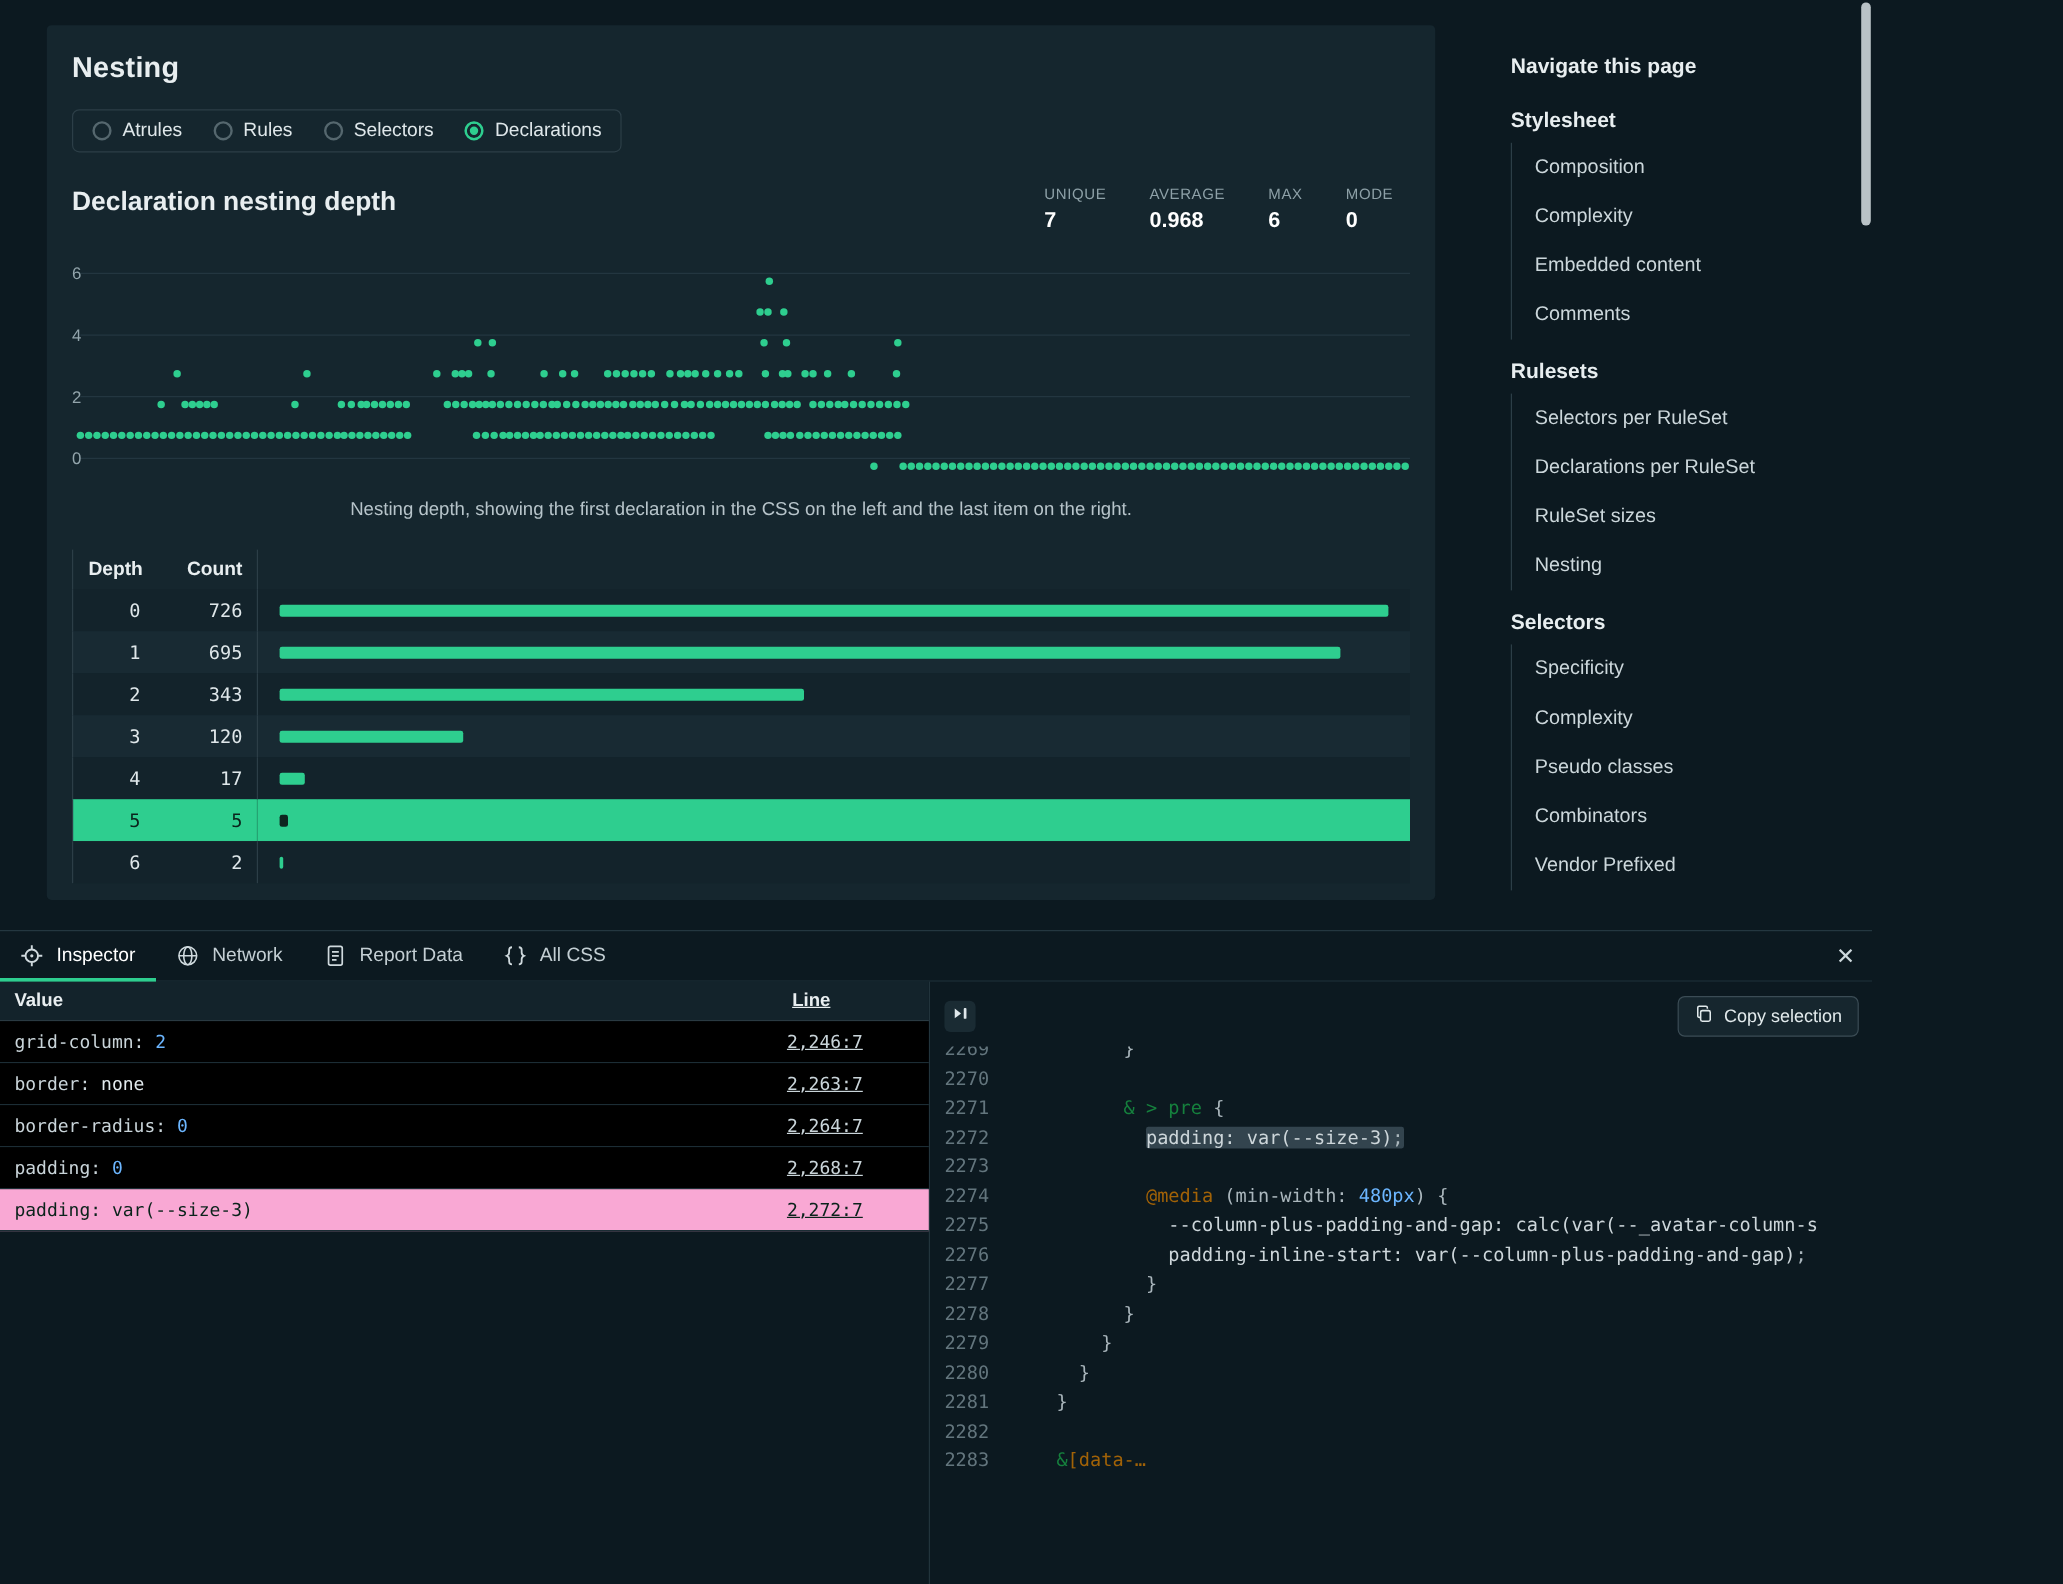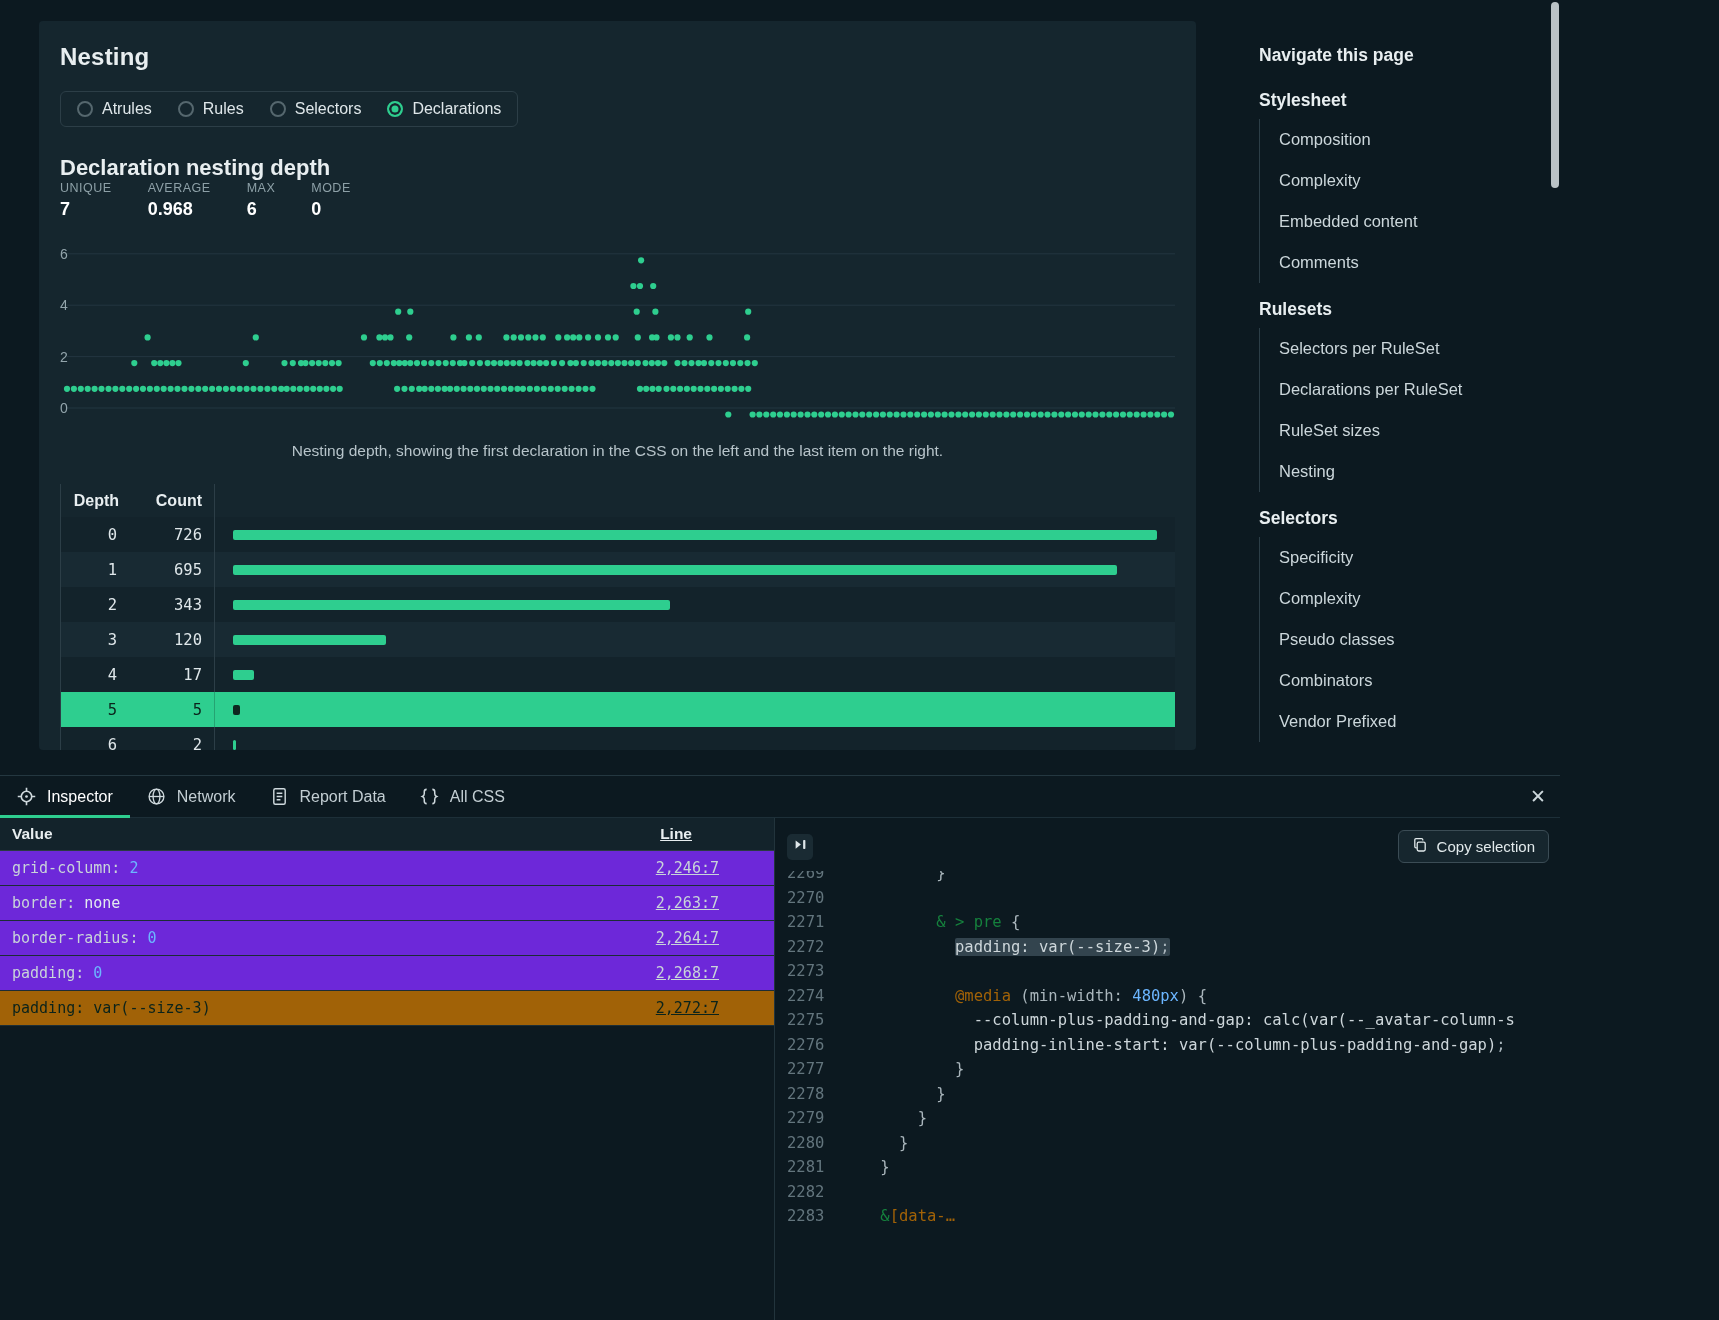--- a/index.html
+++ b/index.html
@@ -18,21 +18,21 @@
   }
   .card h1 { margin:4px 0 20px; font-size:24px; font-weight:700; letter-spacing:.2px; }
   .radio-group {
     display:inline-flex; align-items:center; gap:26px;
     border:1px solid #2c3e47; border-radius:6px; padding:8px 16px;
   }
   .radio { display:flex; align-items:center; gap:9px; font-size:16px; color:#dfe7ea; cursor:pointer;text-align:right; }
   .rdot { width:16px; height:16px; border-radius:50%; border:2px solid #55676e; flex:0 0 auto; }
   .rdot.on { border-color:#2ece8f; background:#2ece8f; box-shadow:inset 0 0 0 2.5px #15262e; }
 
-  .section-head { margin-top:28px; display:flex; justify-content:space-between; align-items:flex-start;flex-direction:column; }
+  .section-head { margin-top:28px; display:flex; justify-content:space-between; align-items:flex-start; }
   .section-head h2 { margin:0; font-size:22px; font-weight:700; }
   .stats { display:flex; gap:36px; padding-right:14px; }
   .stat .lab { font-size:12.5px; color:#8da0a7; letter-spacing:.5px; }
   .stat .val { font-size:18px; font-weight:700; color:#ffffff; margin-top:4px; }
 
   .chart { margin-top:20px; }
   .chart svg { display:block; width:1115px; height:190px; }
   .grid { stroke:#233640; stroke-width:1; }
   .tick { fill:#93a5ac; font-size:14px; font-family:"Liberation Sans", sans-serif; }
   .dot { fill:#2ece8f; }
@@ -73,26 +73,26 @@
   .tab { position:relative; display:flex; align-items:center; gap:11px; padding:0 17px; font-size:16px; color:#c3ced3; cursor:pointer; }
   .tab .ticon { display:flex; color:#cfd9dd; }
   .tab.active { color:#ffffff; }
   .tab.active::after { content:""; position:absolute; left:0; right:0; bottom:-1px; height:3px; background:#2ece8f; }
   .close-btn { margin-left:auto; width:44px; display:flex; align-items:center; justify-content:center; font-size:19px; color:#cdd8dc; cursor:pointer; }
 
   .devtools-body { display:flex; height:502px; }
   .values-pane { width:775px; border-right:1px solid #22343c; }
   .vt-head { display:flex; justify-content:space-between; align-items:center; height:33px; padding:0 82px 0 12px; background:#13232b; border-bottom:1px solid #2a3a42; font-size:15.5px; font-weight:700; }
   .vt-head .line-h { text-decoration:underline; }
-  .vrow { display:flex; justify-content:space-between; align-items:center; height:35px; padding:0 55px 0 12px; border-bottom:1px solid #1c2d35; background:#6d28d9; font-family:"DejaVu Sans Mono", monospace; font-size:15px; cursor:pointer; }
+  .vrow { display:flex; justify-content:space-between; align-items:center; height:35px; padding:0 55px 0 12px; border-bottom:1px solid #1c2d35; background:#000000; font-family:"DejaVu Sans Mono", monospace; font-size:15px; cursor:pointer; }
   .vrow .prop { color:#c9d4d9; }
   .vrow .val-number { color:#6cb6ff; }
   .vrow .val-keyword, .vrow .val-function { color:#e3ebee; }
   .vrow .lnk { color:#c9d4d9; text-decoration:underline; }
-  .vrow.hl { background:#a16207; }
+  .vrow.hl { background:#f9a8d4; }
   .vrow.hl .prop, .vrow.hl .val-number, .vrow.hl .val-keyword, .vrow.hl .val-function, .vrow.hl .lnk { color:#0a231b; }
 
   .code-pane { flex:1; padding:12px 0 0 12px; overflow:hidden; }
   .code-toolbar { display:flex; justify-content:space-between; align-items:center; padding-right:11px; }
   .panel-toggle { width:26px; height:26px; border-radius:5px; background:#1a2b33; color:#dfe7ea; display:flex; align-items:center; justify-content:center; cursor:pointer; }
   .copy-btn { display:flex; align-items:center; gap:9px; border:1px solid #3b4c55; background:#16262e; border-radius:6px; padding:6px 13px; font-size:15px; color:#e2eaec; cursor:pointer; }
   .codewrap { margin-top:8px; height:352px; overflow:hidden; }
   .codeinner { margin-top:-10px; font-family:"DejaVu Sans Mono", monospace; font-size:15.5px; line-height:24.5px; white-space:pre; }
   .cline { display:flex; }
   .lnum { width:56px; flex:0 0 auto; text-align:right; padding-right:21px; color:#63757d; }

